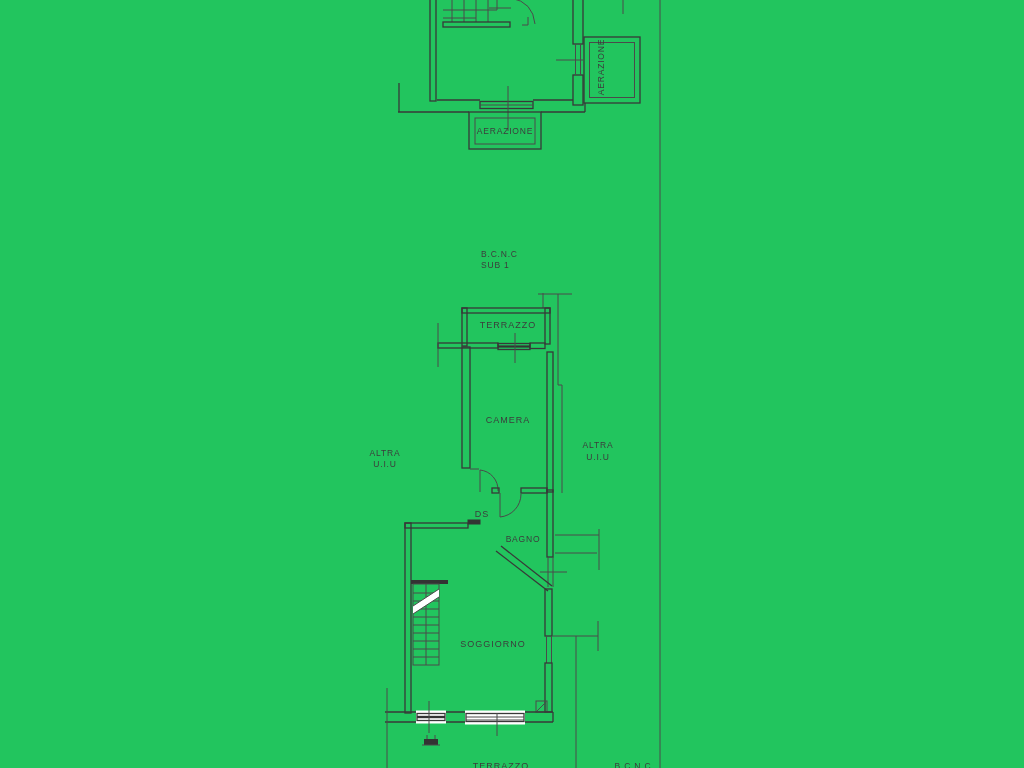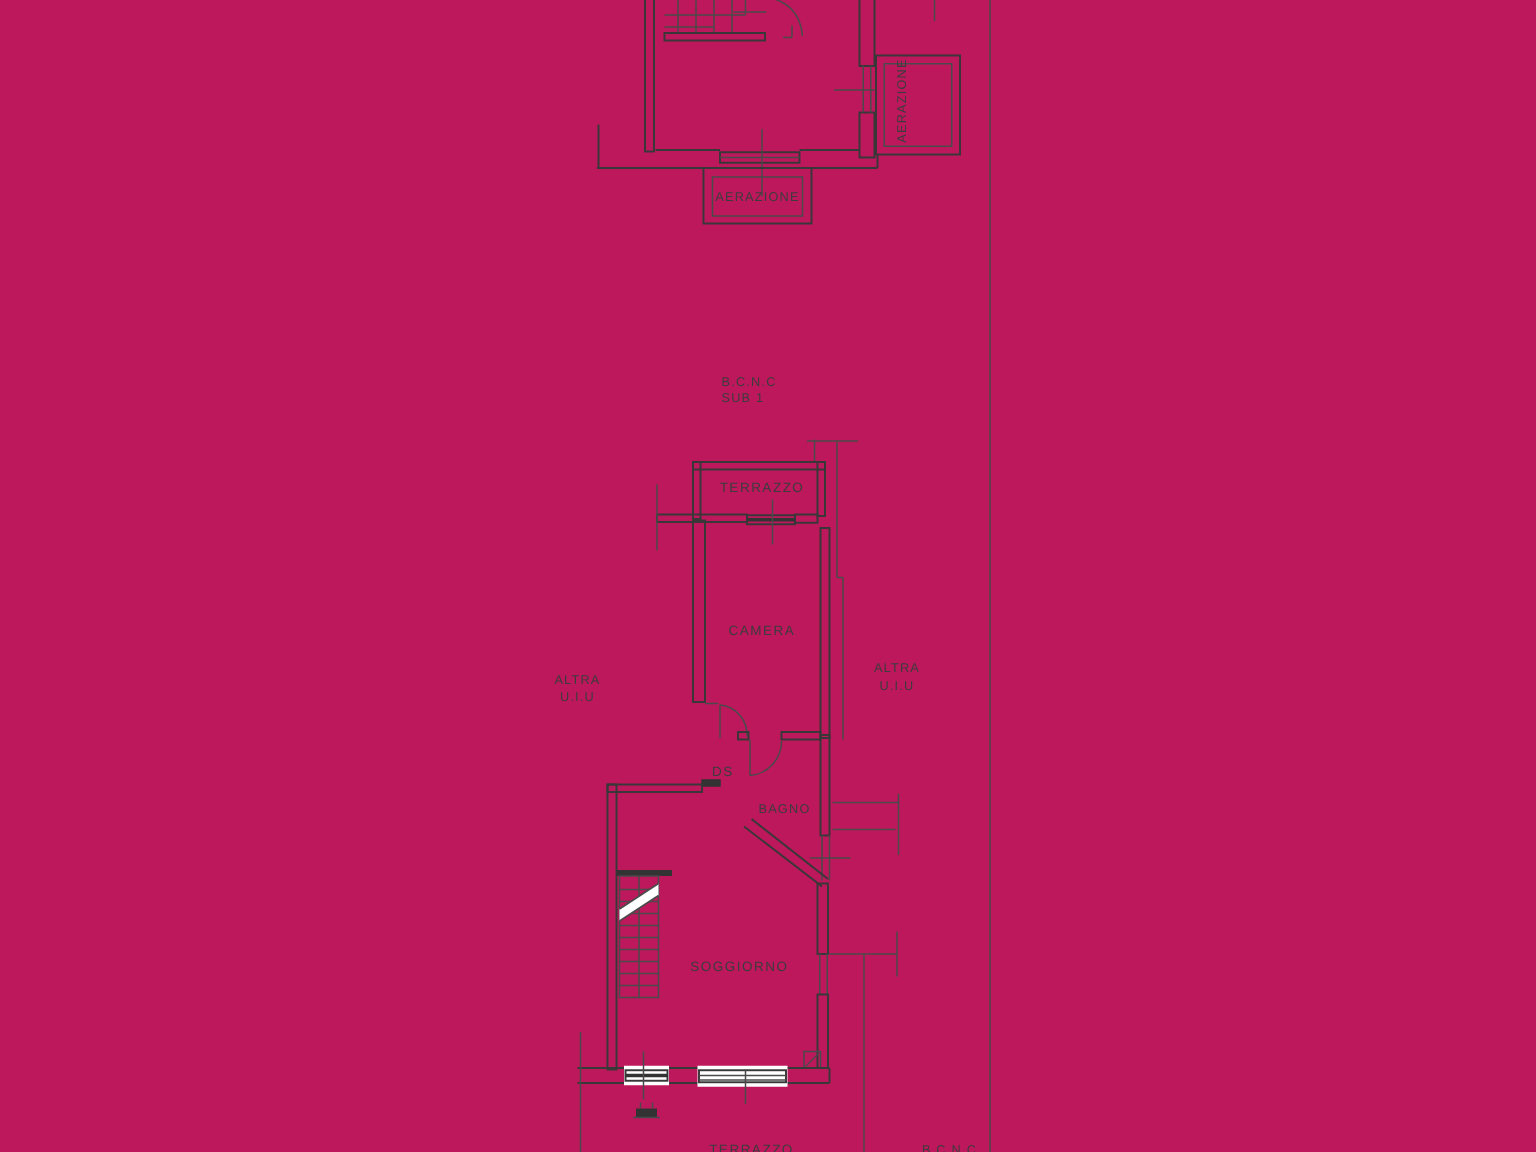--- a/index.html
+++ b/index.html
@@ -1,16 +1,16 @@
 <!DOCTYPE html>
 <html><head>
 <meta charset="utf-8">
 <style>
   html,body{margin:0;padding:0;background:#ffffff;}
-  .page{position:relative;width:1024px;height:768px;background:#be185d;overflow:hidden;}
+  .page{position:relative;width:1024px;height:768px;background:#22c55e;overflow:hidden;}
   svg{display:block;}
   text{font-family:"Liberation Sans",sans-serif;fill:#3c3c3c;}
   .lbl{font-size:9px;letter-spacing:1px;}
   .lbl-sm{font-size:8.5px;letter-spacing:0.8px;}
   .ink{stroke:#383838;fill:none;stroke-width:1.3;}
   .thin{stroke:#4a4a4a;fill:none;stroke-width:1;}
   .fill-ink{fill:#333333;stroke:none;}
   .mask{fill:#ffffff;stroke:none;}
 </style>
 </head>

